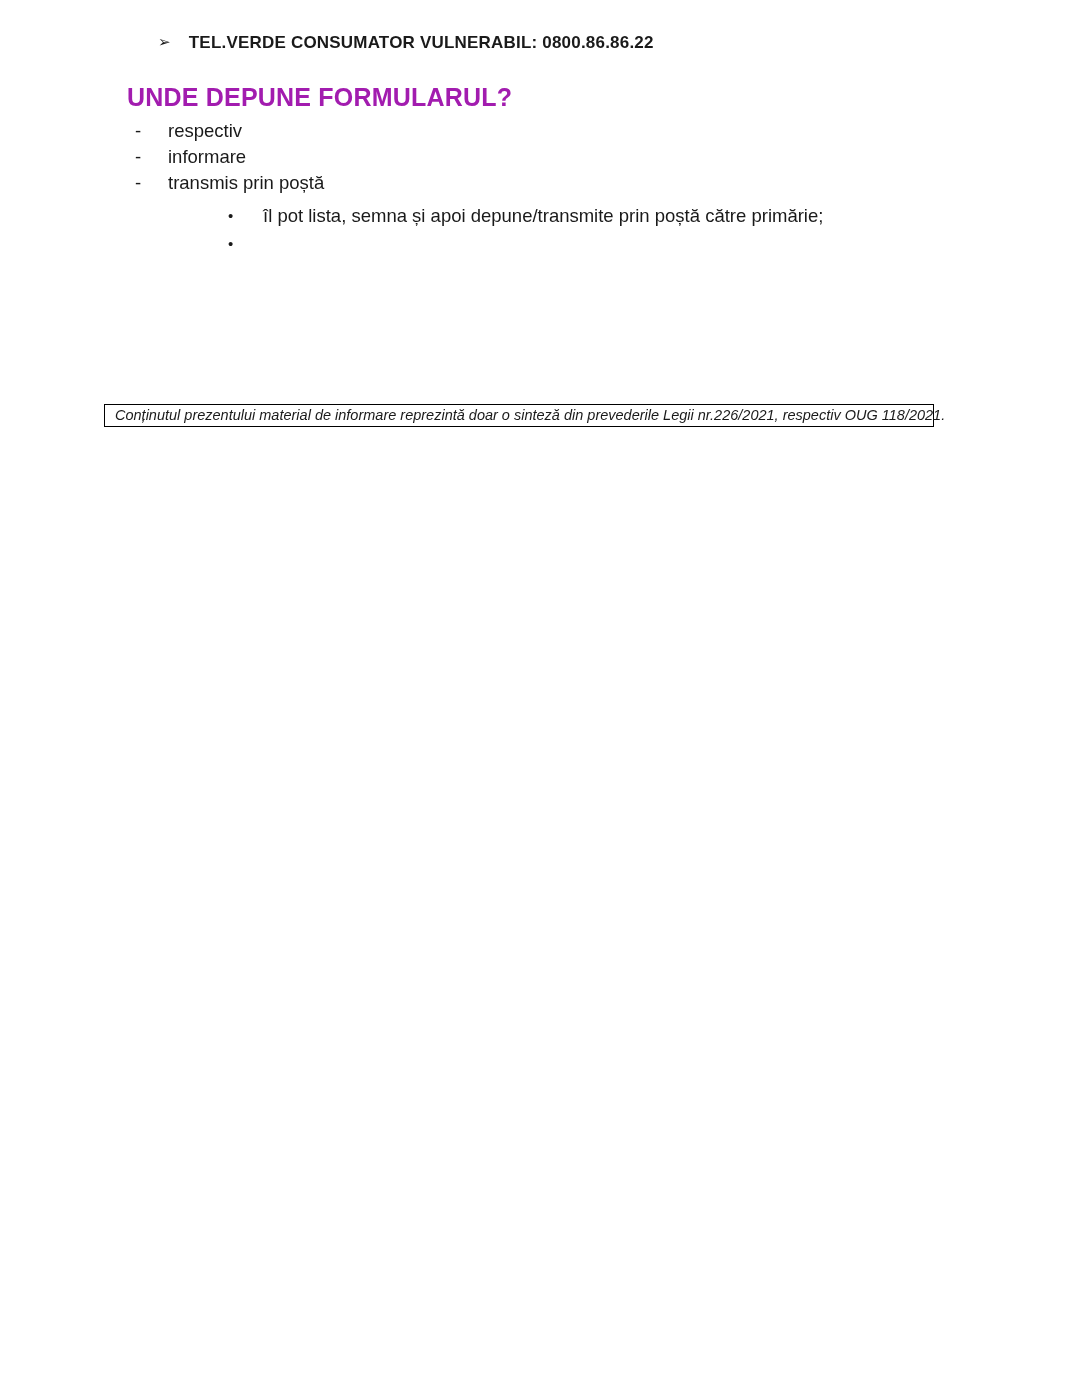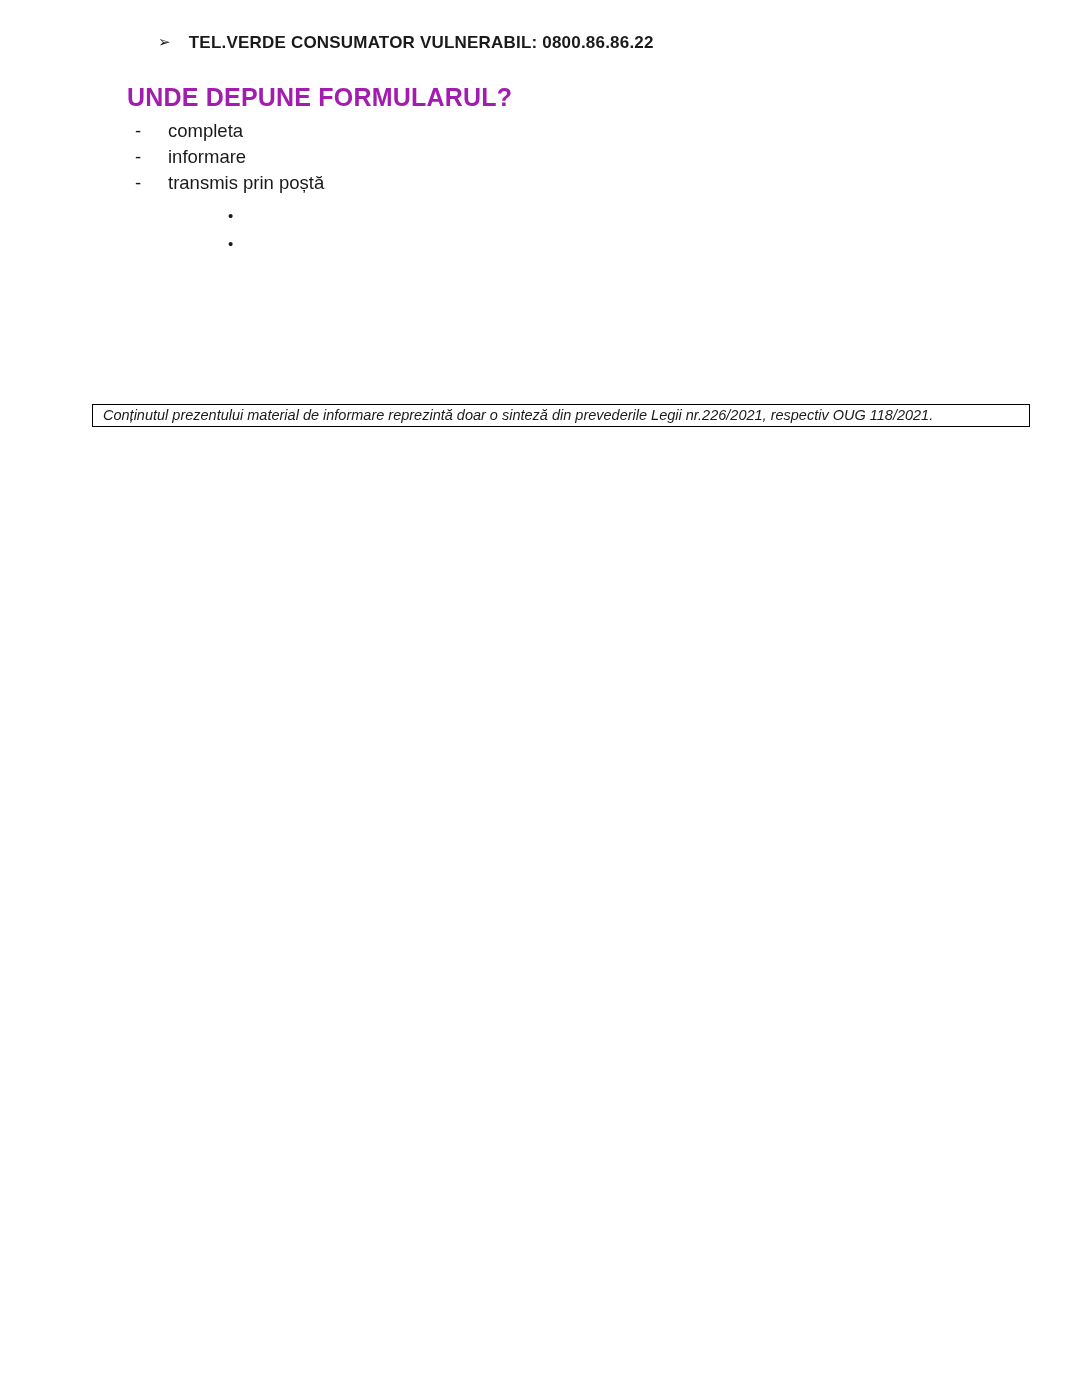--- a/index.html
+++ b/index.html
@@ -88,23 +88,23 @@
   .bullet-item .dot {
     width: 35px;
     flex: 0 0 35px;
     font-size: 15px;
     line-height: 28px;
   }
 
   
   .footer-box {
     position: absolute;
-    left: 92px;
+    left: 104px;
     top: 404px;
-    width: 938px;
+    width: 830px;
     border: 1px solid #000000;
     padding: 2px 10px 3px 10px;
     font-size: 14.5px;
     font-style: italic;
     white-space: nowrap;
   }
 </style>
 </head>
 <body>
 
@@ -114,36 +114,37 @@
     <span class="arrow">➢</span>
     <span>TEL.VERDE CONSUMATOR VULNERABIL: 0800.86.86.22</span>
   </div>
 
   <div class="heading">UNDE DEPUNE FORMULARUL?</div>
 
 
   <div class="dash-list">
     <div class="dash-item">
       <span class="dash">-</span>
-      <span>completa</span>
+      <span>respectiv</span>
     </div>
     <div class="dash-item">
       <span class="dash">-</span>
       <span>informare</span>
     </div>
     <div class="dash-item">
       <span class="dash">-</span>
       <span>transmis prin poștă</span>
     </div>
   </div>
 
 
   <div class="bullet-list">
     <div class="bullet-item">
       <span class="dot">•</span>
+      <span>îl pot lista, semna și apoi depune/transmite prin poștă către primărie;</span>
     </div>
     <div class="bullet-item">
       <span class="dot">•</span>
     </div>
   </div>
 
   <div class="footer-box">
     <span>Conținutul prezentului material de informare reprezintă doar o sinteză din prevederile Legii nr.226/2021, respectiv OUG 118/2021.</span>
   </div>
 

